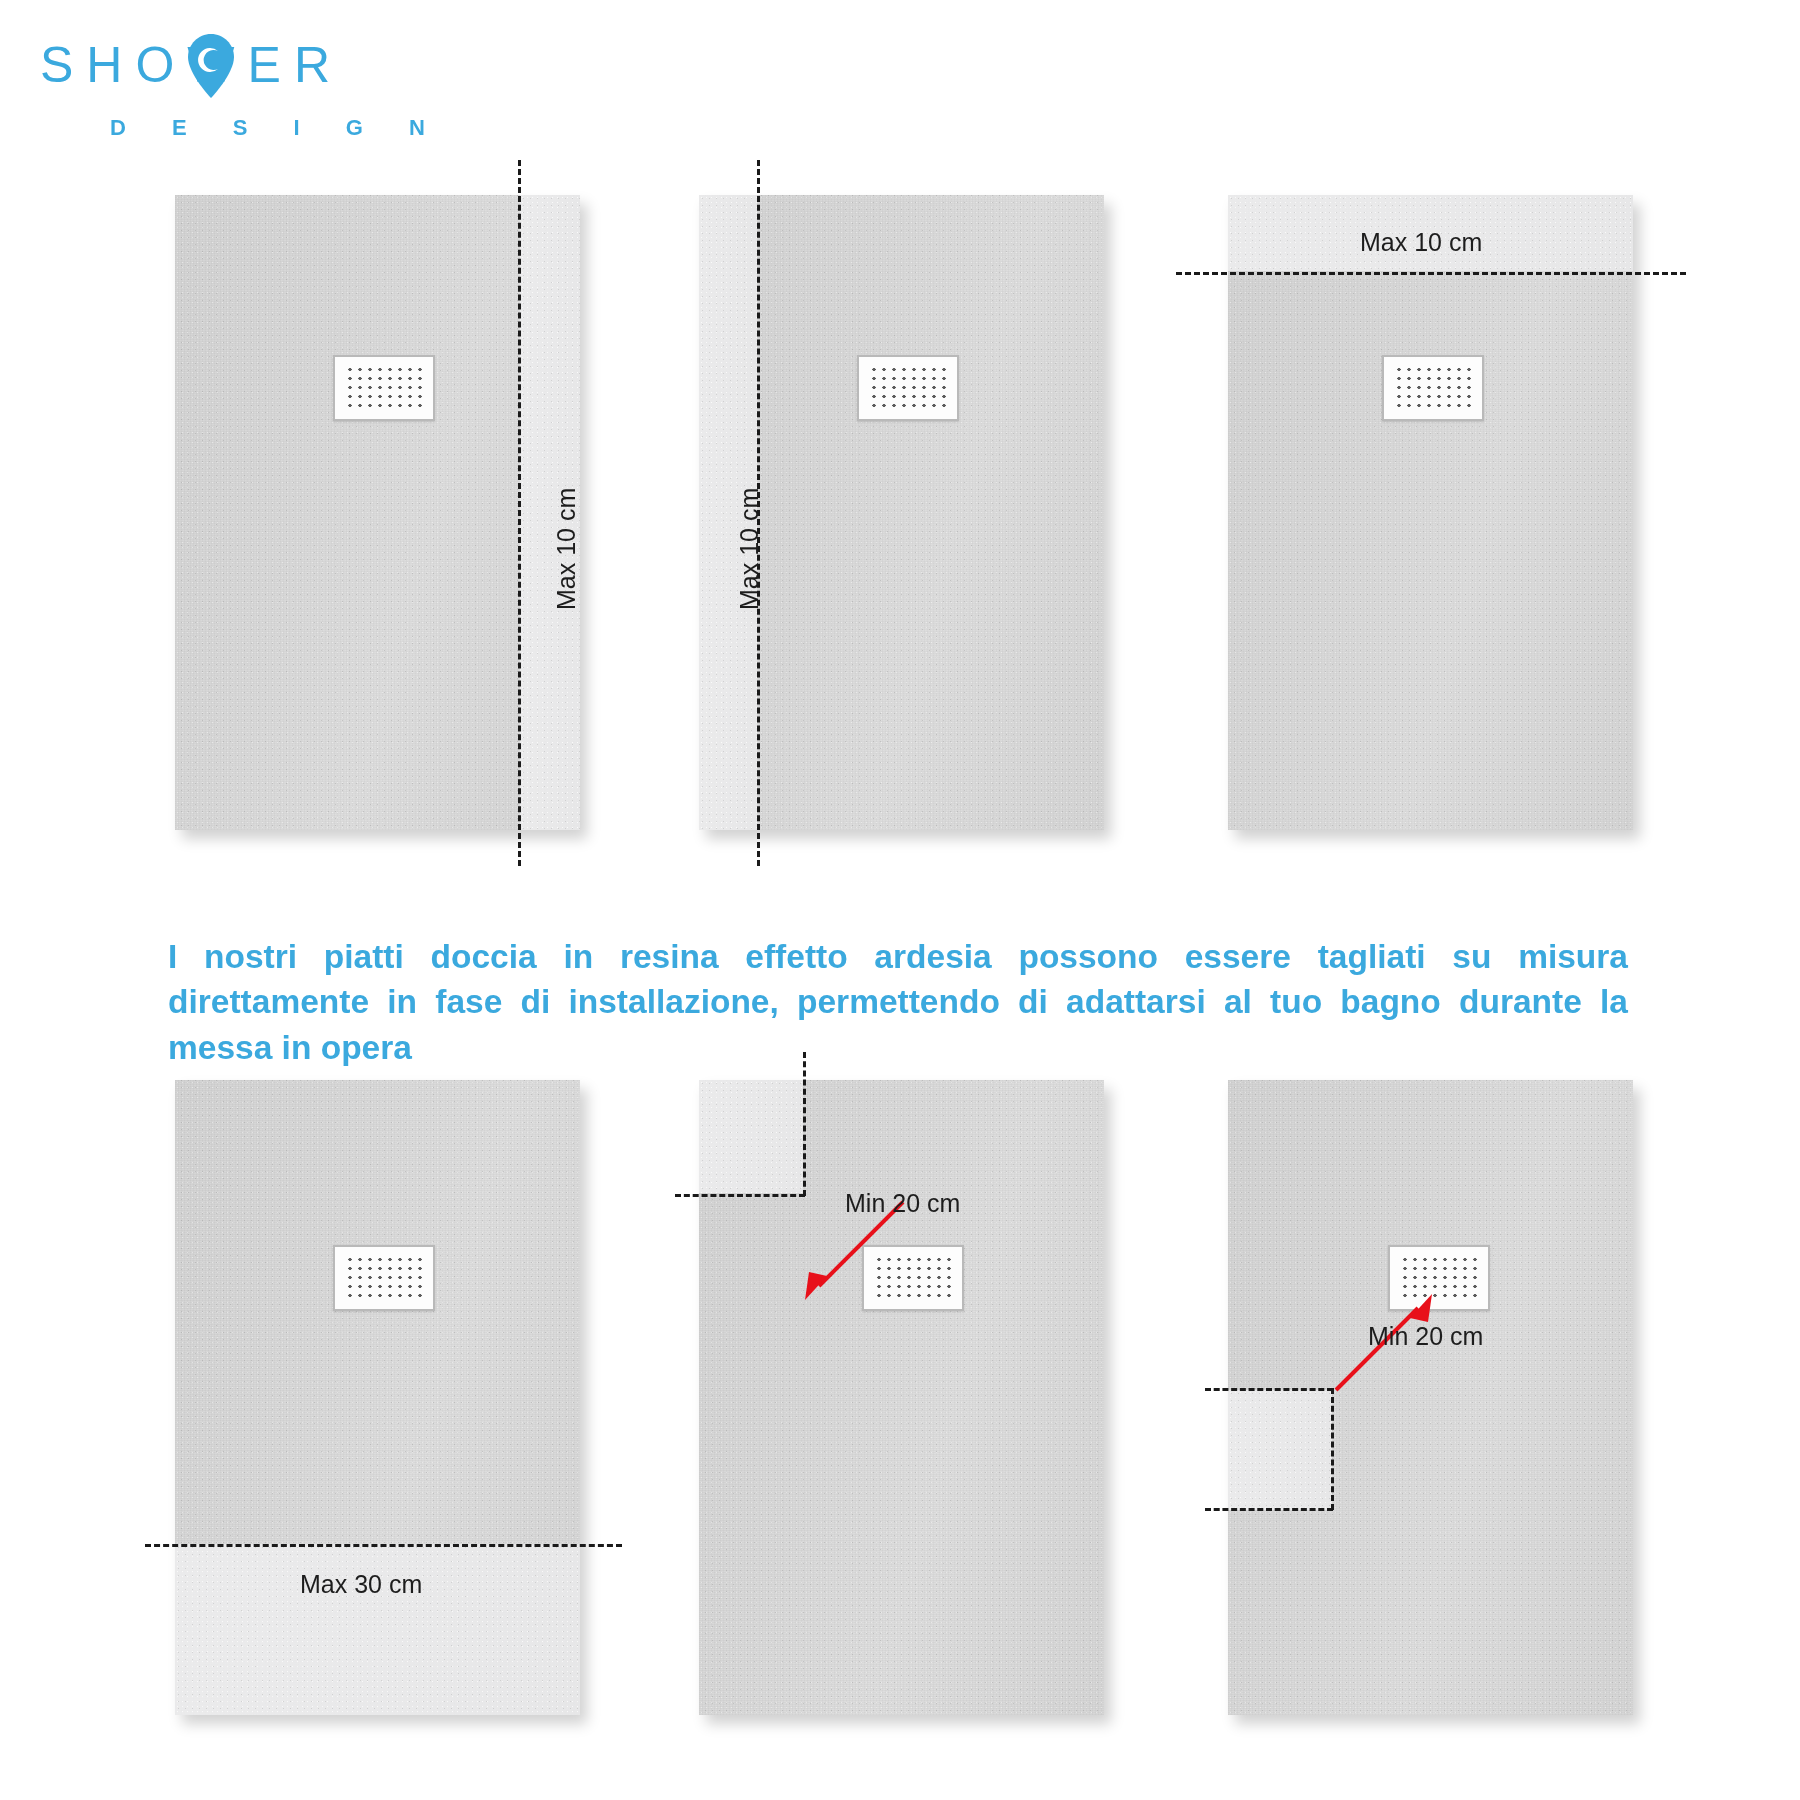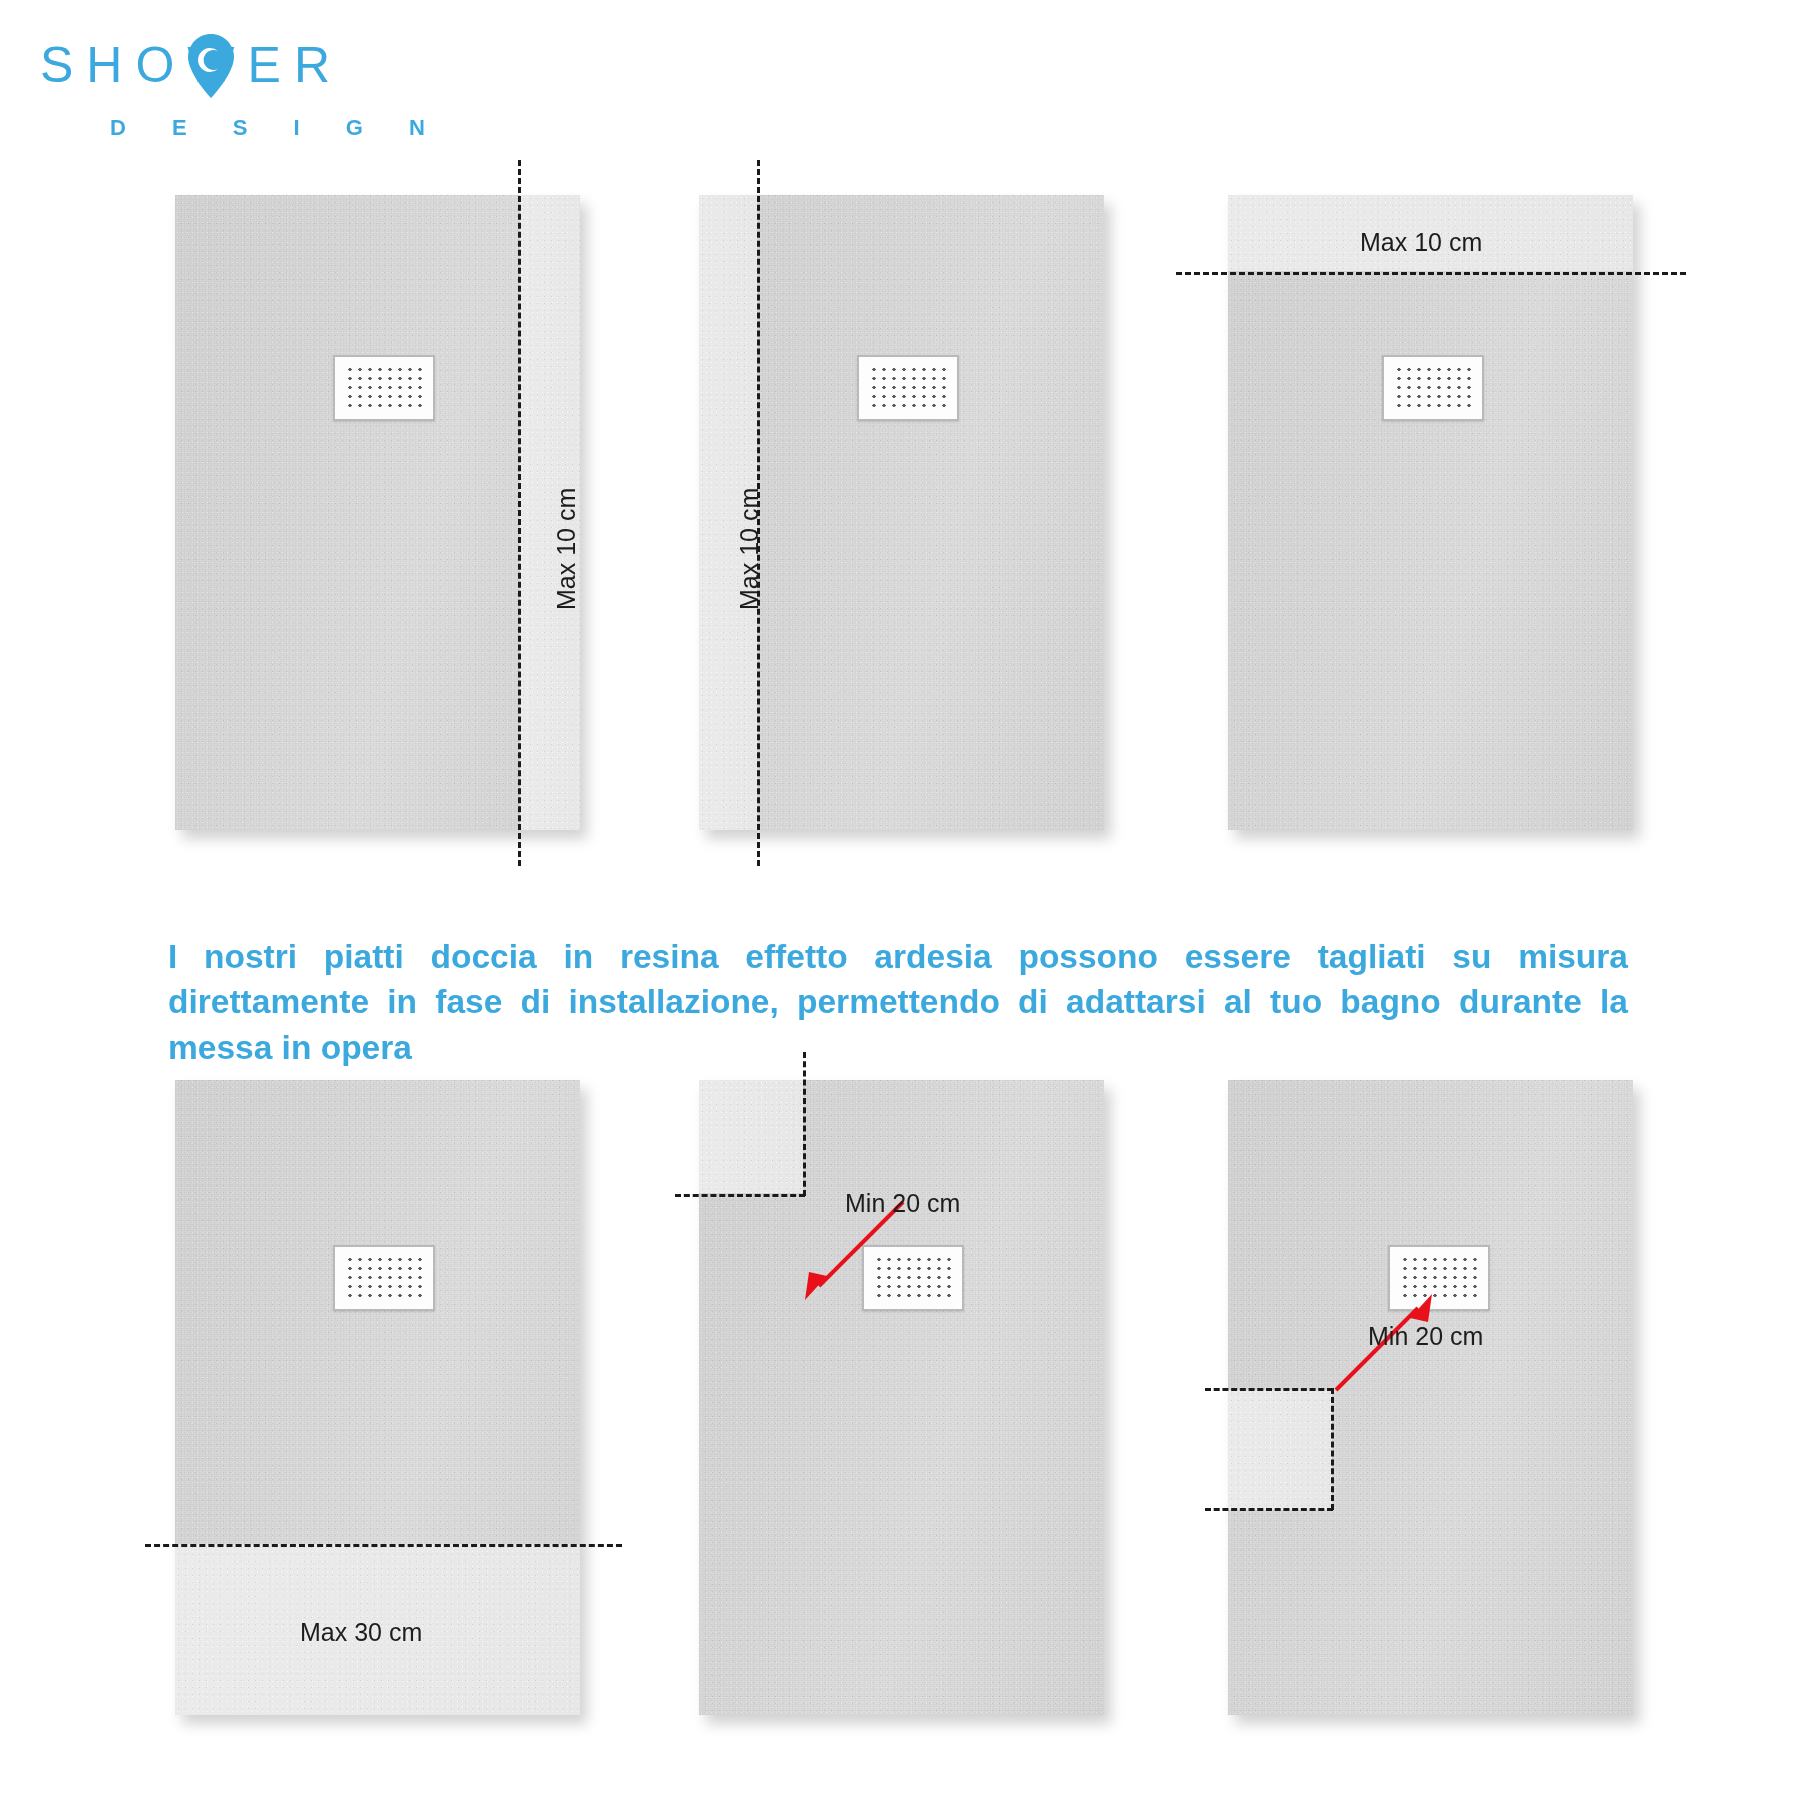--- a/index.html
+++ b/index.html
@@ -191,21 +191,21 @@
 <p id="caption">I nostri piatti doccia in resina effetto ardesia possono essere tagliati su misura direttamente in fase di installazione, permettendo di adattarsi al tuo bagno durante la messa in opera</p>
 
 <div class="tray" style="left:175px; top:1080px; width:405px; height:635px;">
   <div class="grain"></div>
   <div class="band grainy" style="left:0; top:464px; width:405px; height:171px;"></div>
 </div>
 <div class="drain" style="left:333px; top:1245px; width:98px; height:62px;">
   <div class="dots"></div>
 </div>
 <div class="dash-h" style="left:145px; top:1544px; width:477px;"></div>
-<div class="lbl" style="left:300px; top:1570px;margin-top:48px;">Max 30 cm</div>
+<div class="lbl" style="left:300px; top:1570px;">Max 30 cm</div>
 
 <div class="tray" style="left:699px; top:1080px; width:405px; height:635px;">
   <div class="grain"></div>
   <div class="band grainy" style="left:0; top:0; width:104px; height:113px;"></div>
 </div>
 <div class="drain" style="left:862px; top:1245px; width:98px; height:62px;">
   <div class="dots"></div>
 </div>
 <div class="dash-v" style="left:803px; top:1052px; height:144px;"></div>
 <div class="dash-h" style="left:675px; top:1194px; width:130px;"></div>

